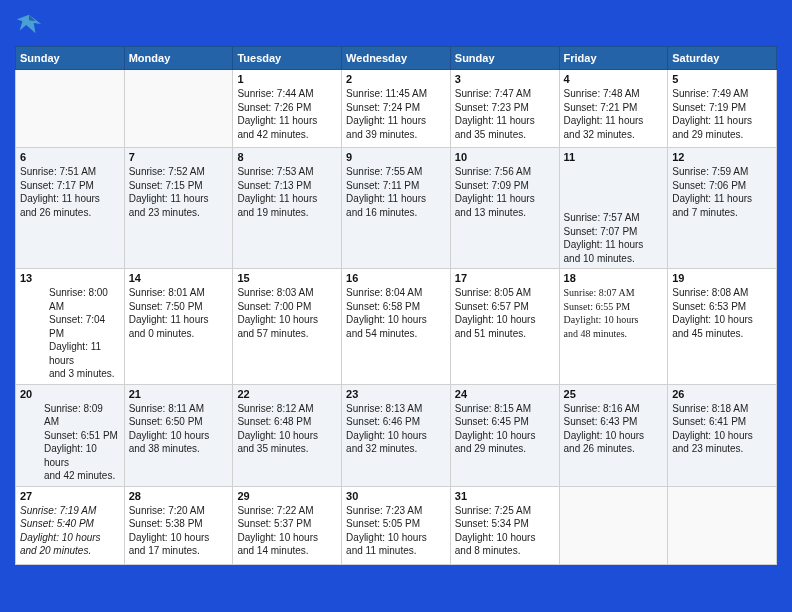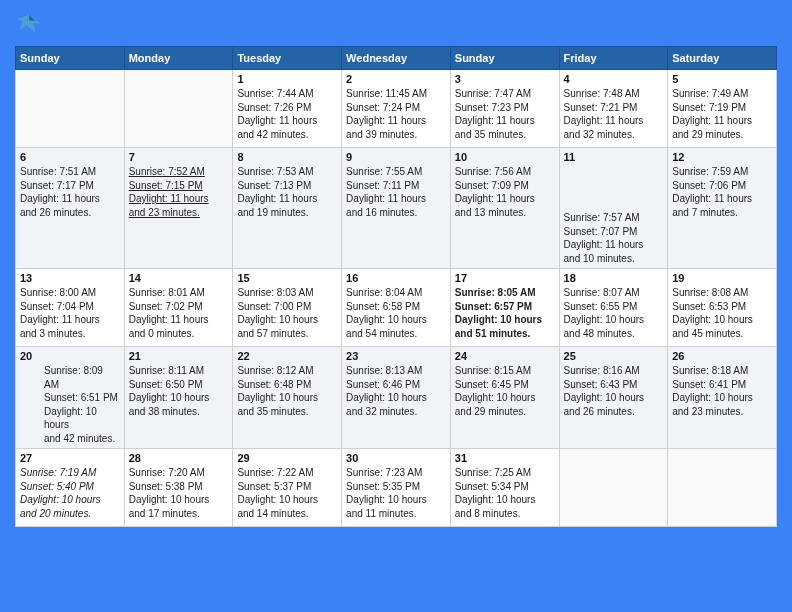--- a/index.html
+++ b/index.html
@@ -7,21 +7,21 @@
       font-family: Arial, sans-serif;
       background: #fff;
       width: 792px;
       height: 612px;
       overflow: hidden;
     }
     .page {
       width: 792px;
       height: 612px;
       padding: 10px 15px;
-      background: #3b82f6;
+      background: #1d4ed8;
     }
     .header {
       display: flex;
       justify-content: space-between;
       align-items: flex-start;
       margin-bottom: 8px;
     }
     .logo {
       display: flex;
       align-items: center;
@@ -162,21 +162,21 @@
         <tr>
           <td>
             <span class="day-number">6</span>
             <div class="day-info" style="white-space: pre-line;">Sunrise: 7:51 AM
 Sunset: 7:17 PM
 Daylight: 11 hours
 and 26 minutes.</div>
           </td>
           <td>
             <span class="day-number">7</span>
-            <div class="day-info" style="white-space: pre-line; text-decoration: underline;">Sunrise: 7:52 AM
+            <div class="day-info" style="white-space: pre-line;">Sunrise: 7:52 AM
 Sunset: 7:15 PM
 Daylight: 11 hours
 and 23 minutes.</div>
           </td>
           <td>
             <span class="day-number">8</span>
             <div class="day-info" style="white-space: pre-line;">Sunrise: 7:53 AM
 Sunset: 7:13 PM
 Daylight: 11 hours
 and 19 minutes.</div>
@@ -206,56 +206,56 @@
             <span class="day-number">12</span>
             <div class="day-info" style="white-space: pre-line;">Sunrise: 7:59 AM
 Sunset: 7:06 PM
 Daylight: 11 hours
 and 7 minutes.</div>
           </td>
         </tr>
         <tr>
           <td>
             <span class="day-number">13</span>
-            <div class="day-info" style="white-space: pre-line;">Sunrise: 8:00 AM
+            <div class="day-info" style="white-space: pre-line; margin-left: 29px;">Sunrise: 8:00 AM
 Sunset: 7:04 PM
 Daylight: 11 hours
 and 3 minutes.</div>
           </td>
           <td>
             <span class="day-number">14</span>
             <div class="day-info" style="white-space: pre-line;">Sunrise: 8:01 AM
-Sunset: 7:02 PM
+Sunset: 7:50 PM
 Daylight: 11 hours
 and 0 minutes.</div>
           </td>
           <td>
             <span class="day-number">15</span>
             <div class="day-info" style="white-space: pre-line;">Sunrise: 8:03 AM
 Sunset: 7:00 PM
 Daylight: 10 hours
 and 57 minutes.</div>
           </td>
           <td>
             <span class="day-number">16</span>
             <div class="day-info" style="white-space: pre-line;">Sunrise: 8:04 AM
 Sunset: 6:58 PM
 Daylight: 10 hours
 and 54 minutes.</div>
           </td>
           <td>
             <span class="day-number">17</span>
-            <div class="day-info" style="white-space: pre-line; font-weight: bold;">Sunrise: 8:05 AM
+            <div class="day-info" style="white-space: pre-line;">Sunrise: 8:05 AM
 Sunset: 6:57 PM
 Daylight: 10 hours
 and 51 minutes.</div>
           </td>
           <td>
             <span class="day-number">18</span>
-            <div class="day-info" style="white-space: pre-line;">Sunrise: 8:07 AM
+            <div class="day-info" style="white-space: pre-line; font-family: Liberation Serif, serif;">Sunrise: 8:07 AM
 Sunset: 6:55 PM
 Daylight: 10 hours
 and 48 minutes.</div>
           </td>
           <td>
             <span class="day-number">19</span>
             <div class="day-info" style="white-space: pre-line;">Sunrise: 8:08 AM
 Sunset: 6:53 PM
 Daylight: 10 hours
 and 45 minutes.</div>
@@ -330,21 +330,21 @@
           <td>
             <span class="day-number">29</span>
             <div class="day-info" style="white-space: pre-line;">Sunrise: 7:22 AM
 Sunset: 5:37 PM
 Daylight: 10 hours
 and 14 minutes.</div>
           </td>
           <td>
             <span class="day-number">30</span>
             <div class="day-info" style="white-space: pre-line;">Sunrise: 7:23 AM
-Sunset: 5:35 PM
+Sunset: 5:05 PM
 Daylight: 10 hours
 and 11 minutes.</div>
           </td>
           <td>
             <span class="day-number">31</span>
             <div class="day-info" style="white-space: pre-line;">Sunrise: 7:25 AM
 Sunset: 5:34 PM
 Daylight: 10 hours
 and 8 minutes.</div>
           </td>

